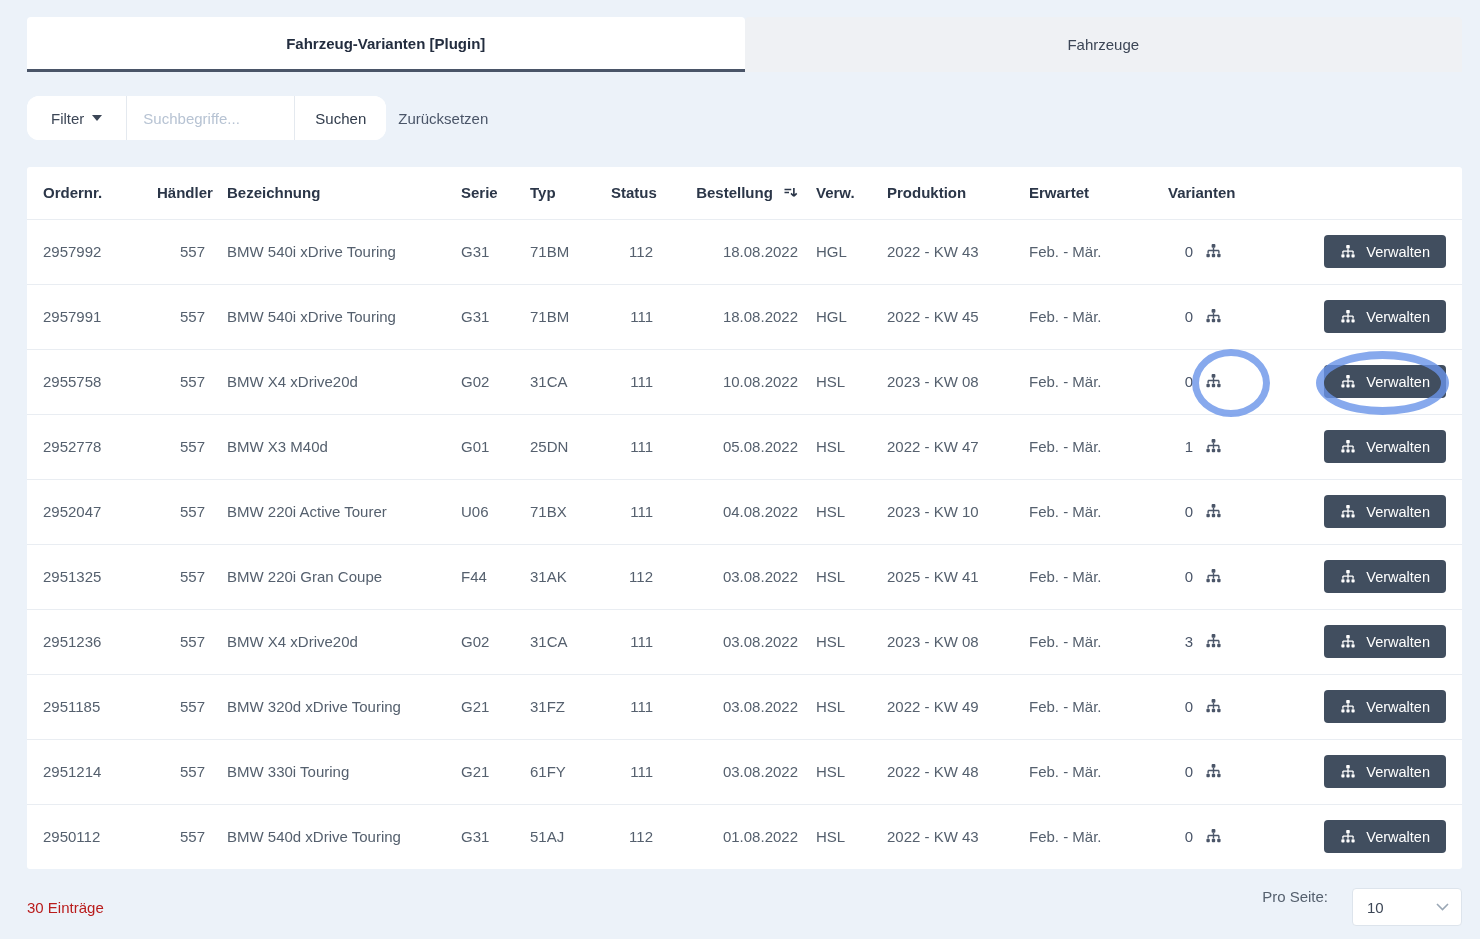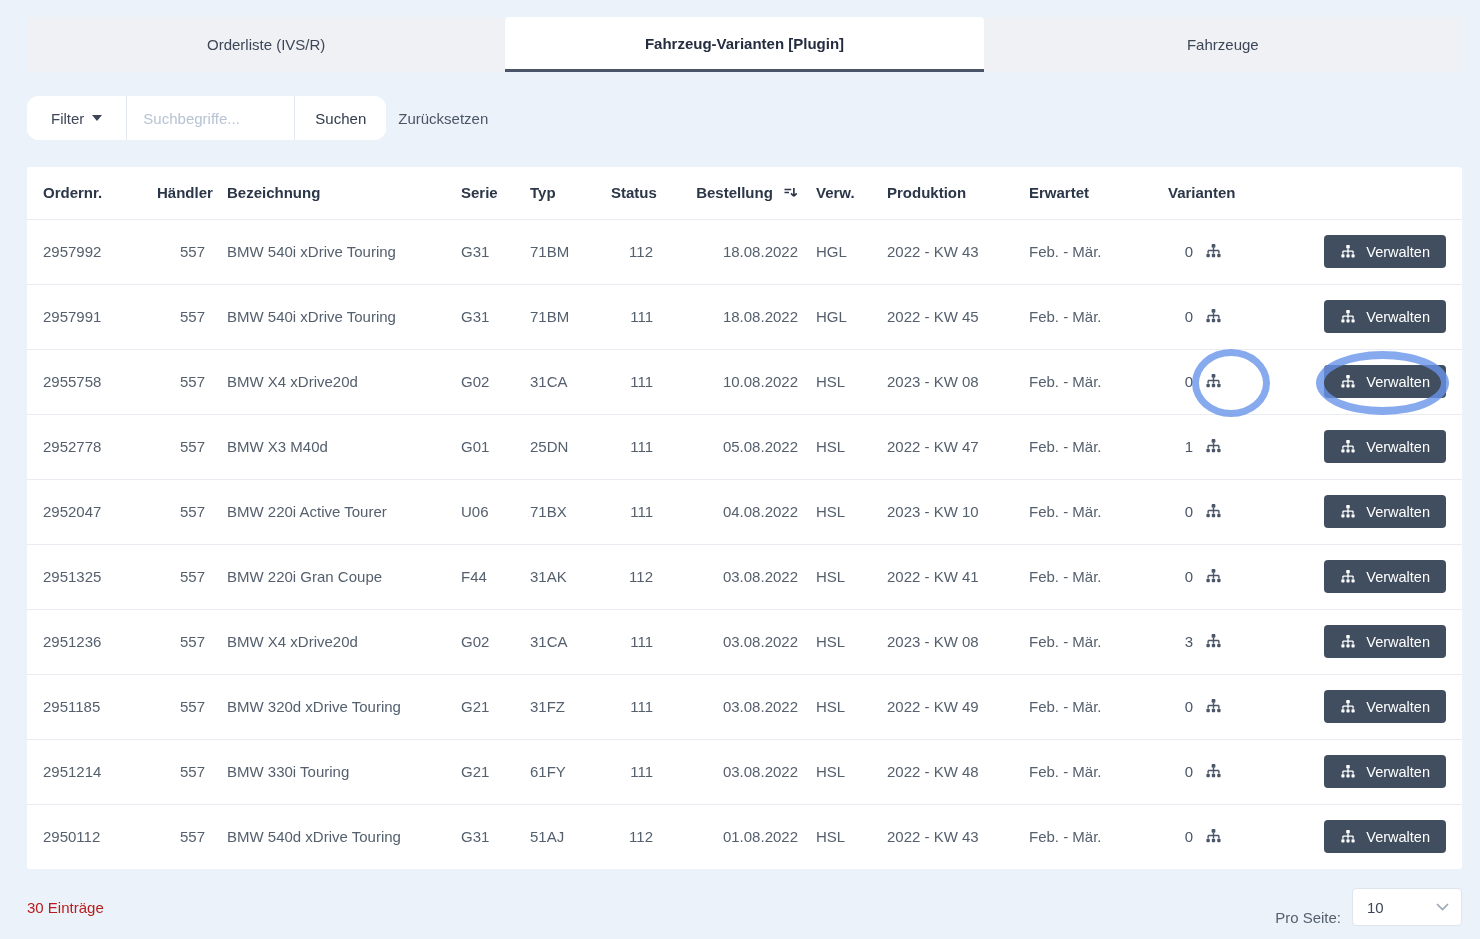--- a/index.html
+++ b/index.html
@@ -81,21 +81,21 @@
     height:33px; padding:0 16px; font-size:14.5px; cursor:pointer;
     font-family:"Liberation Sans", sans-serif;
   }
   .manage-btn .sitemap-icon { color:#ffffff; }
 
   
   .footer {
     display:flex; align-items:center; justify-content:space-between; margin-top:19px;
   }
   .entries { font-size:15px; color:#b91c1c; }
-  .perpage { display:flex; align-items:flex-end; gap:11px; }
+  .perpage { display:flex; align-items:flex-start; gap:24px; }
   .perpage-label { font-size:15px; color:#55606e; }
   .perpage-select {
     display:flex; align-items:center; justify-content:space-between;
     width:110px; height:38px; background:#fff; border:1px solid #dde4ec;
     border-radius:4px; padding:0 12px 0 14px; font-size:15px; color:#3c4656;
     cursor:pointer;
   }
 
   
   .annotation {
@@ -104,23 +104,20 @@
   }
   .ann-varianten { left:1192px; top:349px; width:78px; height:68px; }
   .ann-verwalten { left:1316px; top:351px; width:133px; height:64px; border-width:8px; }
 </style>
 </head>
 <body>
 
 <div class="page">
 
   <div class="tabbar">
-    <div class="tab">
-      <span>Orderliste (IVS/R)</span>
-    </div>
     <div class="tab active">
       <span>Fahrzeug-Varianten [Plugin]</span>
     </div>
     <div class="tab">
       <span>Fahrzeuge</span>
     </div>
   </div>
 
   <div class="filterbar">
     <div class="filter-group">
@@ -384,21 +381,21 @@
 
   <tr>
     <td>2951325</td>
     <td class="cell-haendler">557</td>
     <td>BMW 220i Gran Coupe</td>
     <td>F44</td>
     <td>31AK</td>
     <td class="cell-status">112</td>
     <td class="cell-best">03.08.2022</td>
     <td class="cell-verw">HSL</td>
-    <td>2022 - KW 41</td>
+    <td>2025 - KW 41</td>
     <td class="cell-erw">Feb. - Mär.</td>
     <td>
       <span class="varianten-wrap">
         <span>0</span>
         <span class="sitemap-icon">
           <svg width="17" height="17" viewBox="0 0 18 18">
             <rect x="7" y="1" width="4" height="4" rx="1" fill="currentColor"></rect>
             <path d="M9 5v3M3.3 8h11.4M3.3 8v3M9 8v3M14.7 8v3" stroke="currentColor" stroke-width="1.5" fill="none"></path>
             <rect x="1.5" y="11.5" width="3.6" height="3.6" rx="1" fill="currentColor"></rect>
             <rect x="7.2" y="11.5" width="3.6" height="3.6" rx="1" fill="currentColor"></rect>

